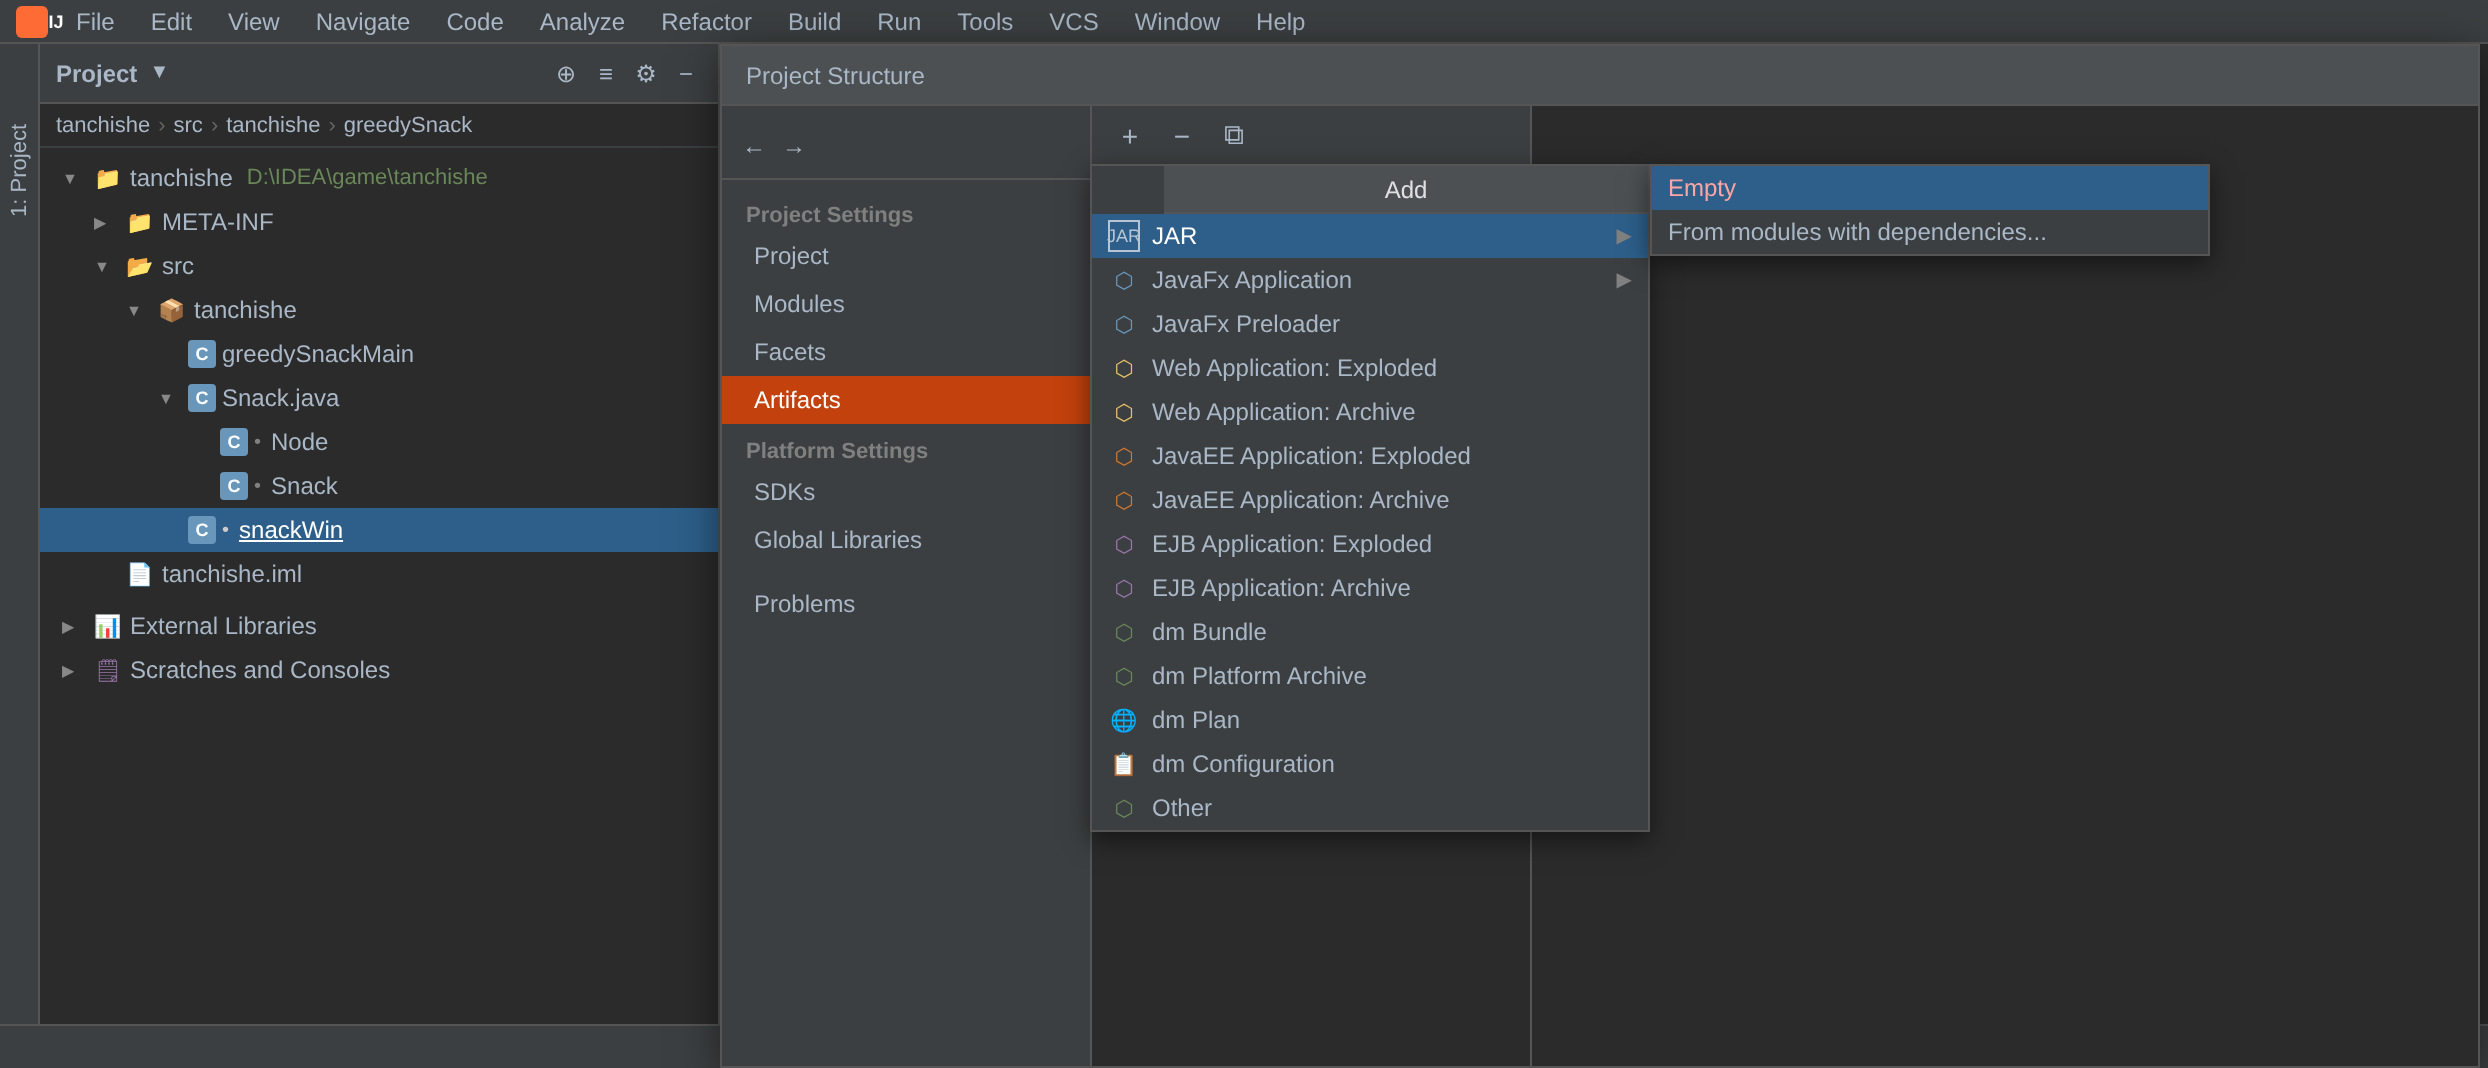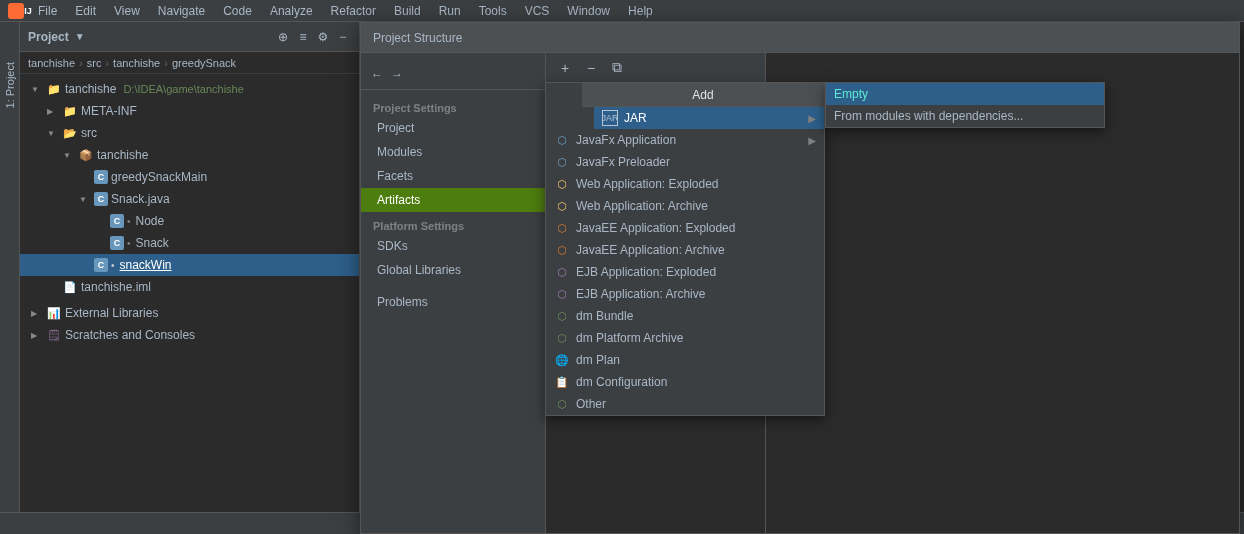--- a/index.html
+++ b/index.html
@@ -214,21 +214,21 @@
     }
     .nav-item {
       height: 24px;
       display: flex;
       align-items: center;
       padding: 0 16px;
       cursor: pointer;
       font-size: 12px;
       color: #a9b7c6;
     }
-    .nav-item.selected { background: #4d7c0f; color: #ffffff; }
+    .nav-item.selected { background: #c2410c; color: #ffffff; }
     .nav-section-title2 {
       font-size: 11px;
       color: #808080;
       padding: 8px 12px 2px;
       font-weight: bold;
     }
     .nav-item-problems {
       height: 24px;
       display: flex;
       align-items: center;
@@ -293,21 +293,21 @@
       height: 22px;
       display: flex;
       align-items: center;
       padding: 0 8px;
       gap: 6px;
       cursor: pointer;
       font-size: 12px;
       color: #a9b7c6;
       position: relative;
     }
-    .dropdown-item.active-dropdown { background: #2d5f8a; color: white; margin-left: 48px; }
+    .dropdown-item.active-dropdown { background: #2d5f8a; color: white; }
     .dropdown-arrow { margin-left: auto; color: #808080; font-size: 10px; }
     .dropdown-icon { width: 16px; height: 16px; display: flex; align-items: center; justify-content: center; font-size: 11px; }
 
     
     .sub-dropdown {
       position: absolute;
       left: 825px;
       top: 82px;
       width: 280px;
       background: #3c3f41;
@@ -317,21 +317,21 @@
     }
     .sub-item {
       height: 22px;
       display: flex;
       align-items: center;
       padding: 0 8px;
       cursor: pointer;
       font-size: 12px;
       color: #a9b7c6;
     }
-    .sub-item.highlighted { background: #2d5f8a; color: #5eead4; text-align: center; }
+    .sub-item.highlighted { background: #2d5f8a; color: #fca5a5; text-align: center; }
 
     
     ::-webkit-scrollbar { width: 8px; }
     ::-webkit-scrollbar-track { background: #2b2b2b; }
     ::-webkit-scrollbar-thumb { background: #555; border-radius: 4px; }
 
     
     .bottom-bar {
       height: 22px;
       background: #3c3f41;

